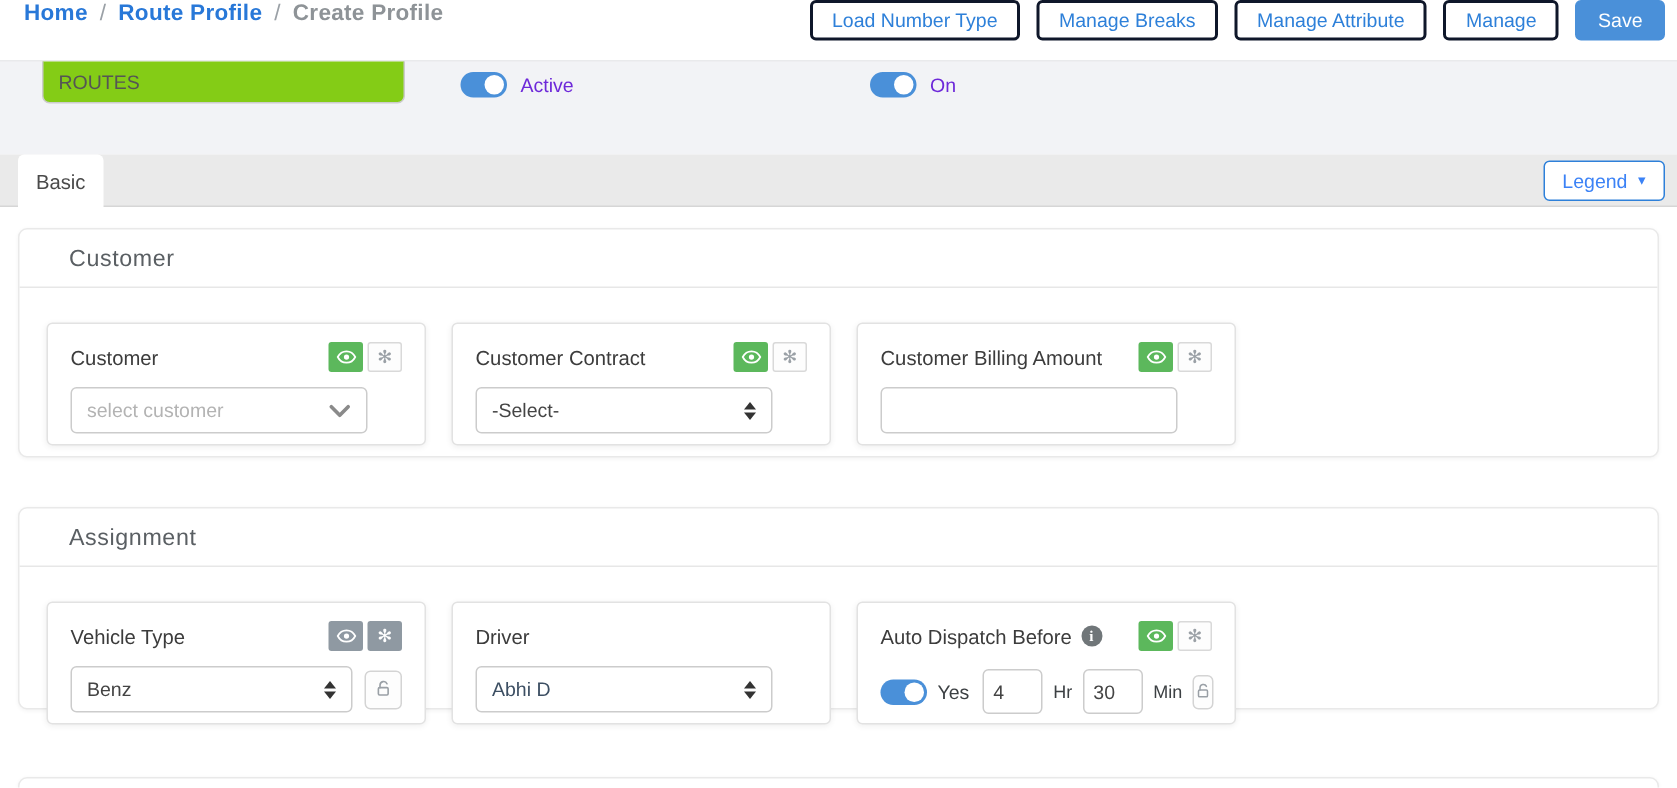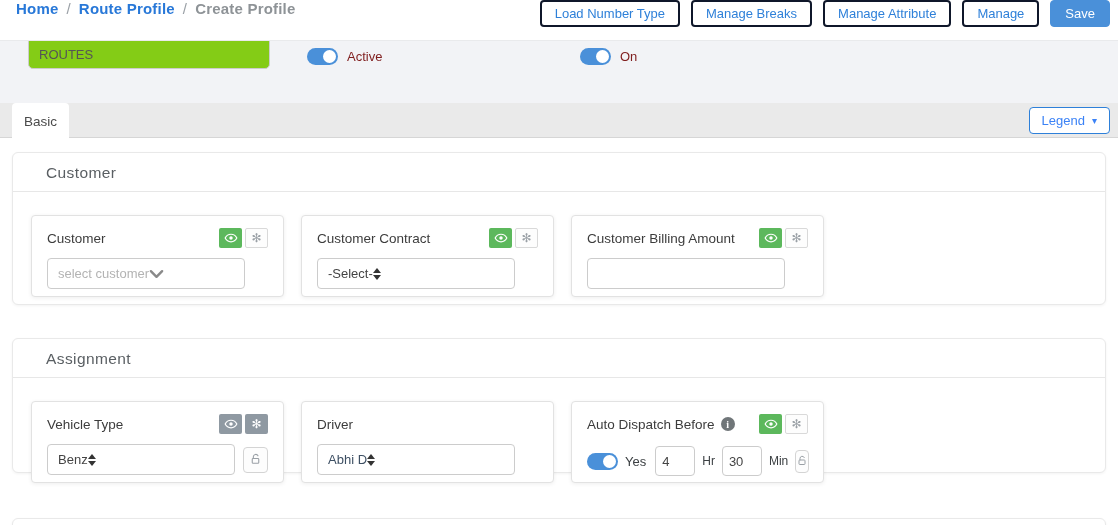--- a/index.html
+++ b/index.html
@@ -15,21 +15,21 @@
   .header-actions { display:flex; align-items:center; gap:11px; }
   .btn-outline { height:27px; padding:0 13px; background:#fff; border:2px solid #0f172a; border-radius:4px; color:#2e80d9; font-size:13px; font-family:Liberation Sans, sans-serif; cursor:pointer; }
   .btn-primary { height:27px; padding:0 14px; background:#4a90d9; border:1px solid #4a90d9; border-radius:4px; color:#fff; font-size:13px; font-family:inherit; cursor:pointer; }
 
   
   .top-strip { position:absolute; top:40px; left:0; width:1118px; height:63px; background:#f2f3f6; border-top:1px solid #e9eaec; overflow:hidden; }
   .route-input { position:absolute; top:-16px; left:28px; width:242px; height:44px; background:#84cc16; border:1px solid #ccc; border-radius:5px; padding:14px 10px 0 10px; font-size:13px; color:#555; font-family:inherit; outline:none; }
   .toggle { position:relative; width:31px; height:17px; border-radius:9px; background:#4a90d9; cursor:pointer; flex:none; }
   .toggle .knob { position:absolute; top:2px; right:2px; width:13px; height:13px; border-radius:50%; background:#fff; }
   .strip-toggle-group { position:absolute; display:flex; align-items:center; gap:9px; top:7px; }
-  .strip-toggle-group .t-label { font-size:13px; color:#7f1d1d; }
+  .strip-toggle-group .t-label { font-size:13px; color:#6d28d9; }
   .tg-active { left:307px; }
   .tg-on { left:580px; }
 
   
   .tabbar { position:absolute; top:103px; left:0; width:1118px; height:35px; background:#eaeaea; border-bottom:1px solid #d6d6d6; z-index:2; }
   .tab-basic { position:absolute; left:12px; top:0; width:57px; height:36px; background:#fff; border-radius:4px 4px 0 0; display:flex; align-items:center; justify-content:center; font-size:13.5px; color:#4a4a4a; cursor:pointer; z-index:3; }
   .legend-btn { position:absolute; right:8px; top:4px; height:27px; padding:0 12px; background:#fff; border:1px solid #2e80d9; border-radius:4px; color:#3b82f6; font-size:13px; display:flex; align-items:center; gap:7px; cursor:pointer; }
   .legend-caret { font-size:10px; line-height:1; }
 
   
@@ -45,21 +45,21 @@
   .field-head { display:flex; align-items:center; justify-content:space-between; height:20px; }
   .field-label { font-size:13.5px; color:#3c3c3c; display:flex; align-items:center; gap:6px; white-space:nowrap; }
   .icon-group { display:flex; gap:3px; }
   .icon-btn { width:23px; height:20px; border-radius:2px; display:flex; align-items:center; justify-content:center; cursor:pointer; font-size:12px; line-height:1; }
   .eye-green { background:#5cb85c; }
   .eye-gray { background:#8f99a2; }
   .ast-light { background:#fdfdfd; border:1px solid #d9d9d9; color:#9aa0a6; }
   .ast-gray { background:#8f99a2; color:#fff; }
   .field-control { margin-top:10px; display:flex; align-items:center; gap:8px; }
 
-  .sel { width:198px; height:31px; border:1px solid #ccc; border-radius:4px; background:#fff; display:flex; align-items:center; padding:0 10px; font-size:13px; color:#444; cursor:pointer; }
+  .sel { width:198px; height:31px; border:1px solid #ccc; border-radius:4px; background:#fff; display:flex; align-items:center; justify-content:space-between; padding:0 10px; font-size:13px; color:#444; cursor:pointer; }
   .sel .ph { color:#b3b3b3; }
   .sel .val-dark { color:#3d4f63; }
   .updown { display:flex; flex-direction:column; gap:2px; align-items:center; }
   .updown i { display:block; width:0; height:0; border-left:4px solid transparent; border-right:4px solid transparent; }
   .updown .up { border-bottom:5px solid #333; }
   .updown .dn { border-top:5px solid #333; }
 
   .text-input { width:198px; height:31px; border:1px solid #ccc; border-radius:4px; padding:0 10px; font-size:13px; color:#444; font-family:inherit; outline:none; }
   .lock-btn { width:26px; height:26px; border:1px solid #d4d4d4; border-radius:4px; background:#fdfdfd; display:flex; align-items:center; justify-content:center; cursor:pointer; }
   .lock-sm { width:23px; height:23px; }

